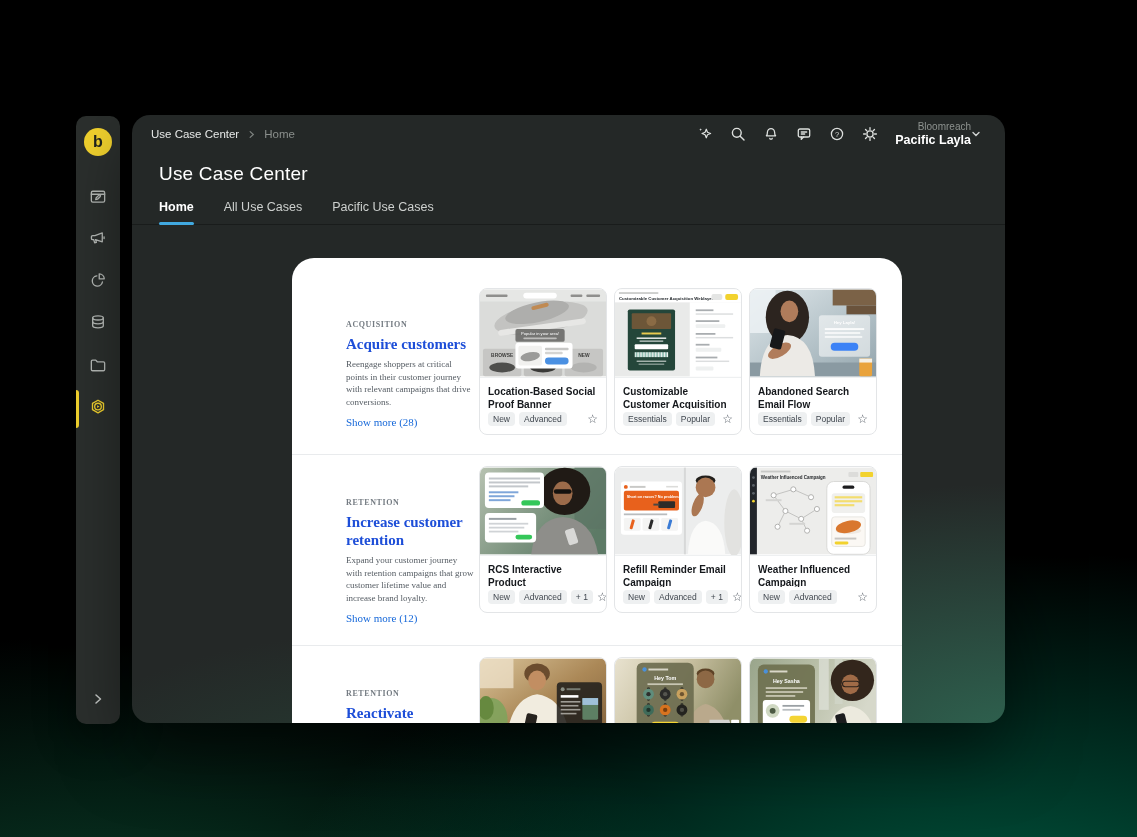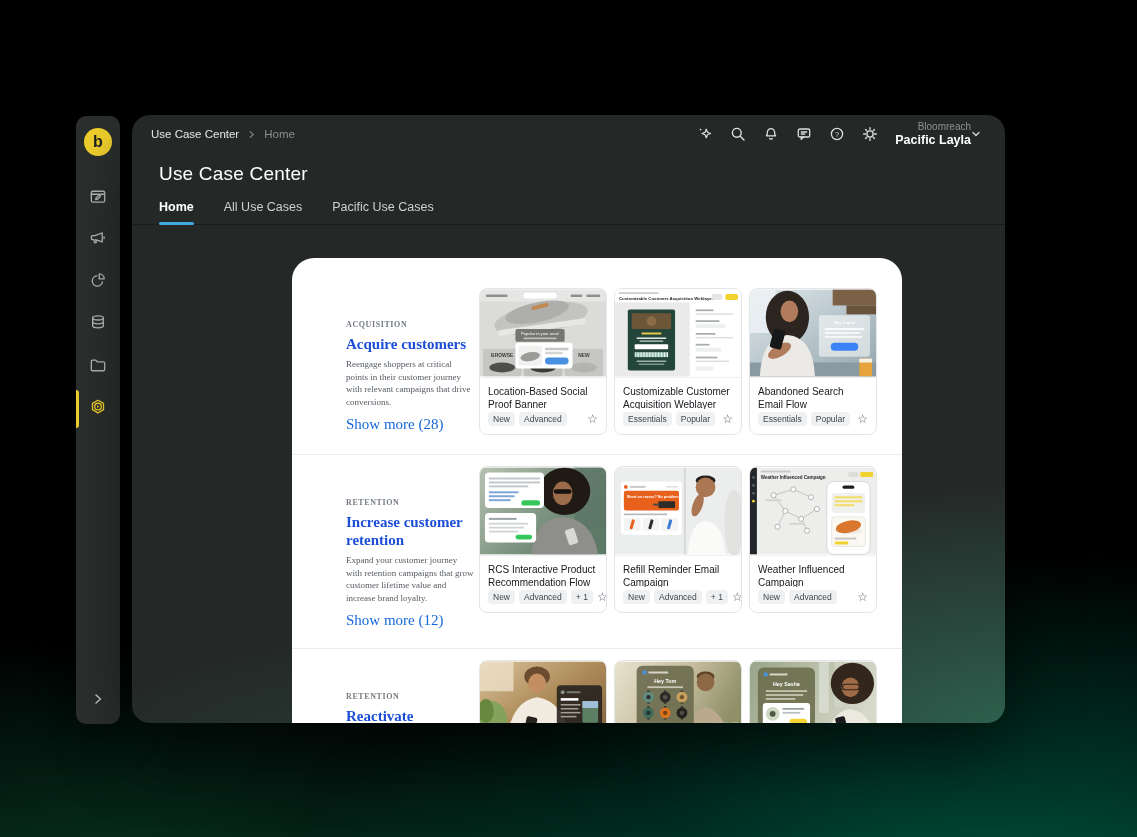--- a/index.html
+++ b/index.html
@@ -67,29 +67,29 @@
   .content-card{
     position:absolute;left:160px;top:143px;width:610px;height:465px;background:#fff;
     border-radius:22px 22px 0 0;padding-top:19px;box-sizing:border-box;overflow:hidden;
   }
   .uc-row{display:flex;align-items:flex-start;padding:11px 25px 19px 54px;}
   .uc-row + .uc-row{border-top:1px solid #e9ebed;}
   .uc-intro{width:128px;margin-right:5px;flex:none;font-family:Liberation Serif, serif;}
   .uc-cat{margin-top:32px;font-size:8px;font-weight:700;letter-spacing:.6px;color:#747b82;}
   .uc-title{margin-top:6px;font-size:15px;font-weight:700;color:#1d4ed8;line-height:1.2;}
   .uc-desc{margin-top:5px;font-size:9px;color:#555c63;line-height:1.4;}
-  .uc-more{display:inline-block;margin-top:8px;font-size:15px;color:#1668d9;cursor:pointer;}
+  .uc-more{display:inline-block;margin-top:8px;font-size:11px;color:#1668d9;cursor:pointer;}
   .uc-card{
     width:128px;flex:none;background:#fff;border:1px solid #e3e5e7;border-radius:8px;
     margin-right:7px;overflow:hidden;cursor:pointer;box-sizing:border-box;
   }
   .uc-card:last-child{margin-right:0;}
   .uc-img{display:block;width:100%;height:88px;border-bottom:1px solid #eef0f1;}
   .uc-img svg{display:block;width:126px;height:88px;}
-  .uc-name{padding:7px 8px 2px;font-size:10px;font-weight:400;color:#15181c;line-height:13px;height:22px;overflow:hidden;}
+  .uc-name{padding:7px 8px 2px;font-size:10px;font-weight:700;color:#15181c;line-height:13px;height:22px;overflow:hidden;}
   .uc-foot{display:flex;align-items:center;gap:4px;padding:3px 8px 8px;}
   .chip{font-size:8.5px;color:#40474f;background:#eef0f1;border-radius:4px;padding:2px 5px;white-space:nowrap;}
   .star{margin-left:auto;font-size:12px;color:#596069;line-height:1;cursor:pointer;}
 </style>
 </head>
 <body>
 
 <nav class="rail">
   <div class="logo">b</div>
   <div class="active-bar"></div>

